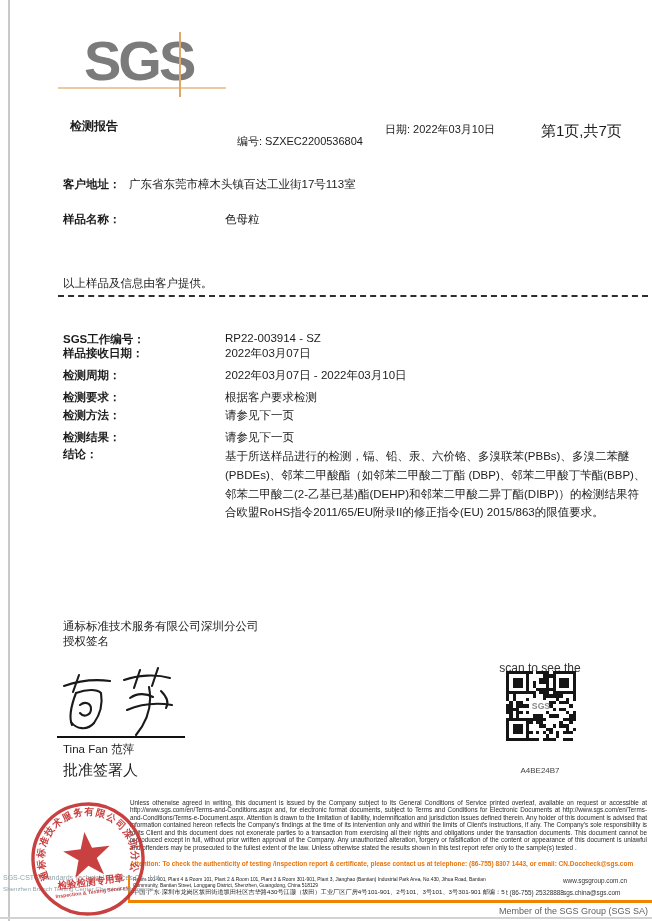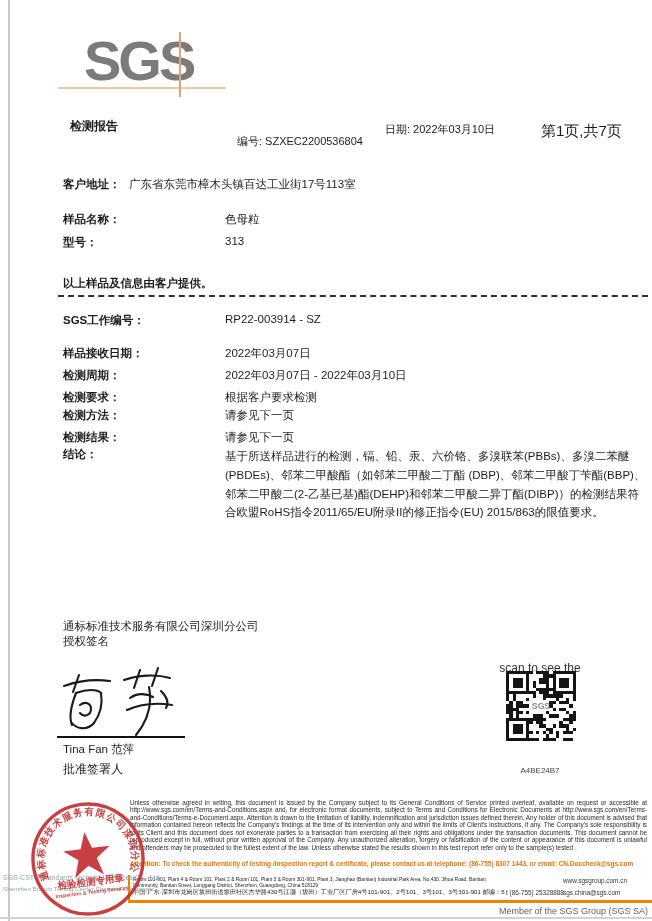--- a/index.html
+++ b/index.html
@@ -21,32 +21,32 @@
   .hdr-no{left:237px;top:134px;font-size:11px;}
   .hdr-date{left:385px;top:122px;font-size:11px;}
   .hdr-page{left:541px;top:122px;font-size:15px;}
 
   .row{position:absolute;left:63px;width:585px;height:16px;font-size:11.5px;}
   .row .lbl{position:absolute;left:0;top:0;font-weight:700;}
   .row .val{position:absolute;top:0;}
   .v1{left:66px;}
   .v2{left:162px;}
 
-  .note{left:63px;top:276px;font-size:11.5px;font-weight:700;}
+  .note{left:63px;top:276px;font-size:11.5px;font-weight:400;}
   .dash{left:58px;top:295px;width:590px;height:0;border-top:2px dashed #2e2e2e;}
 
   .concl-lbl{left:63px;top:447px;font-size:11.5px;font-weight:700;}
   .concl-txt{left:225px;top:447px;width:424px;font-size:11.5px;line-height:18.8px;}
 
   .sig-company{left:63px;top:619px;font-size:11.5px;}
   .sig-auth{left:63px;top:634px;font-size:11.5px;}
   .sig-svg{left:56px;top:656px;}
   .sig-line{left:57px;top:736px;width:128px;height:2px;background:#111;}
   .sig-name{left:63px;top:742px;font-size:11.5px;}
-  .sig-role{left:63px;top:761px;font-size:12px;}
+  .sig-role{left:63px;top:761px;font-size:15px;}
 
   .qr-caption{left:498px;top:661px;width:84px;text-align:center;font-size:12px;color:#333;}
   .qr-box{left:506px;top:671px;width:70px;height:70px;}
   .qr-code-id{left:498px;top:766px;width:84px;text-align:center;font-size:8px;color:#444;}
 
   .disclaimer{left:130px;top:799px;width:517px;font-size:6.35px;line-height:7.45px;text-align:justify;color:#2a2a2a;}
   .attention{left:130px;top:860px;width:517px;font-size:6.5px;line-height:7.6px;font-weight:700;color:#e8730a;}
   .addr-en{left:133px;top:877px;width:372px;font-size:4.9px;line-height:5.6px;color:#1a1a1a;}
   .addr-cn{left:133px;top:888px;width:372px;font-size:6.2px;color:#1a1a1a;white-space:nowrap;overflow:hidden;}
   .website{left:563px;top:877px;font-size:6.4px;color:#333;}
@@ -76,28 +76,24 @@
   <div class="abs hdr-page">第1页,共7页</div>
 
   <div class="row" style="top:177px">
     <span class="lbl">客户地址：</span>
     <span class="val v1">广东省东莞市樟木头镇百达工业街17号113室</span>
   </div>
   <div class="row" style="top:212px">
     <span class="lbl">样品名称：</span>
     <span class="val v2">色母粒</span>
   </div>
-  <div class="row" style="top:235px">
-    <span class="lbl">型号：</span>
-    <span class="val v2">313</span>
-  </div>
   <div class="abs note">以上样品及信息由客户提供。</div>
   <div class="abs dash"></div>
 
-  <div class="row" style="top:313px">
+  <div class="row" style="top:332px">
     <span class="lbl">SGS工作编号：</span>
     <span class="val v2">RP22-003914 - SZ</span>
   </div>
   <div class="row" style="top:346px">
     <span class="lbl">样品接收日期：</span>
     <span class="val v2">2022年03月07日</span>
   </div>
   <div class="row" style="top:368px">
     <span class="lbl">检测周期：</span>
     <span class="val v2">2022年03月07日 - 2022年03月10日</span>

